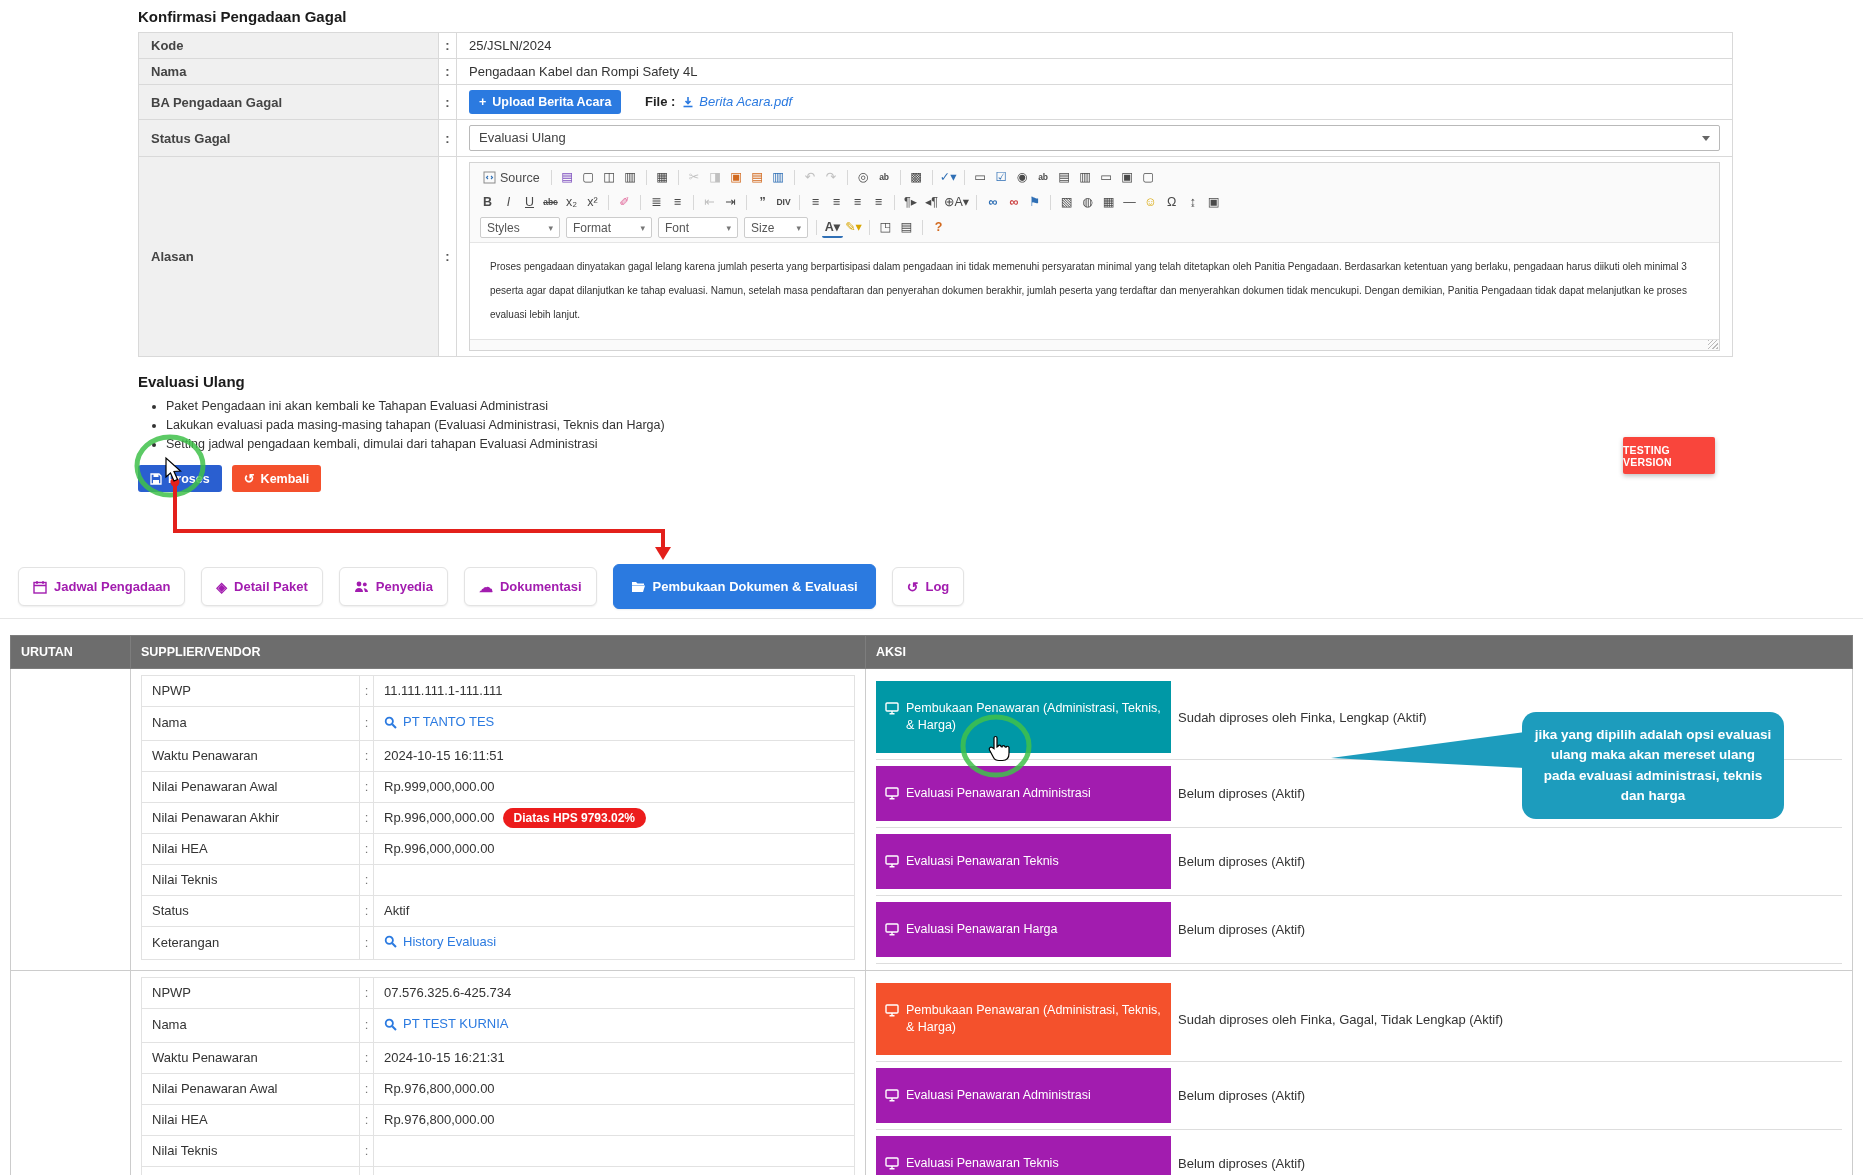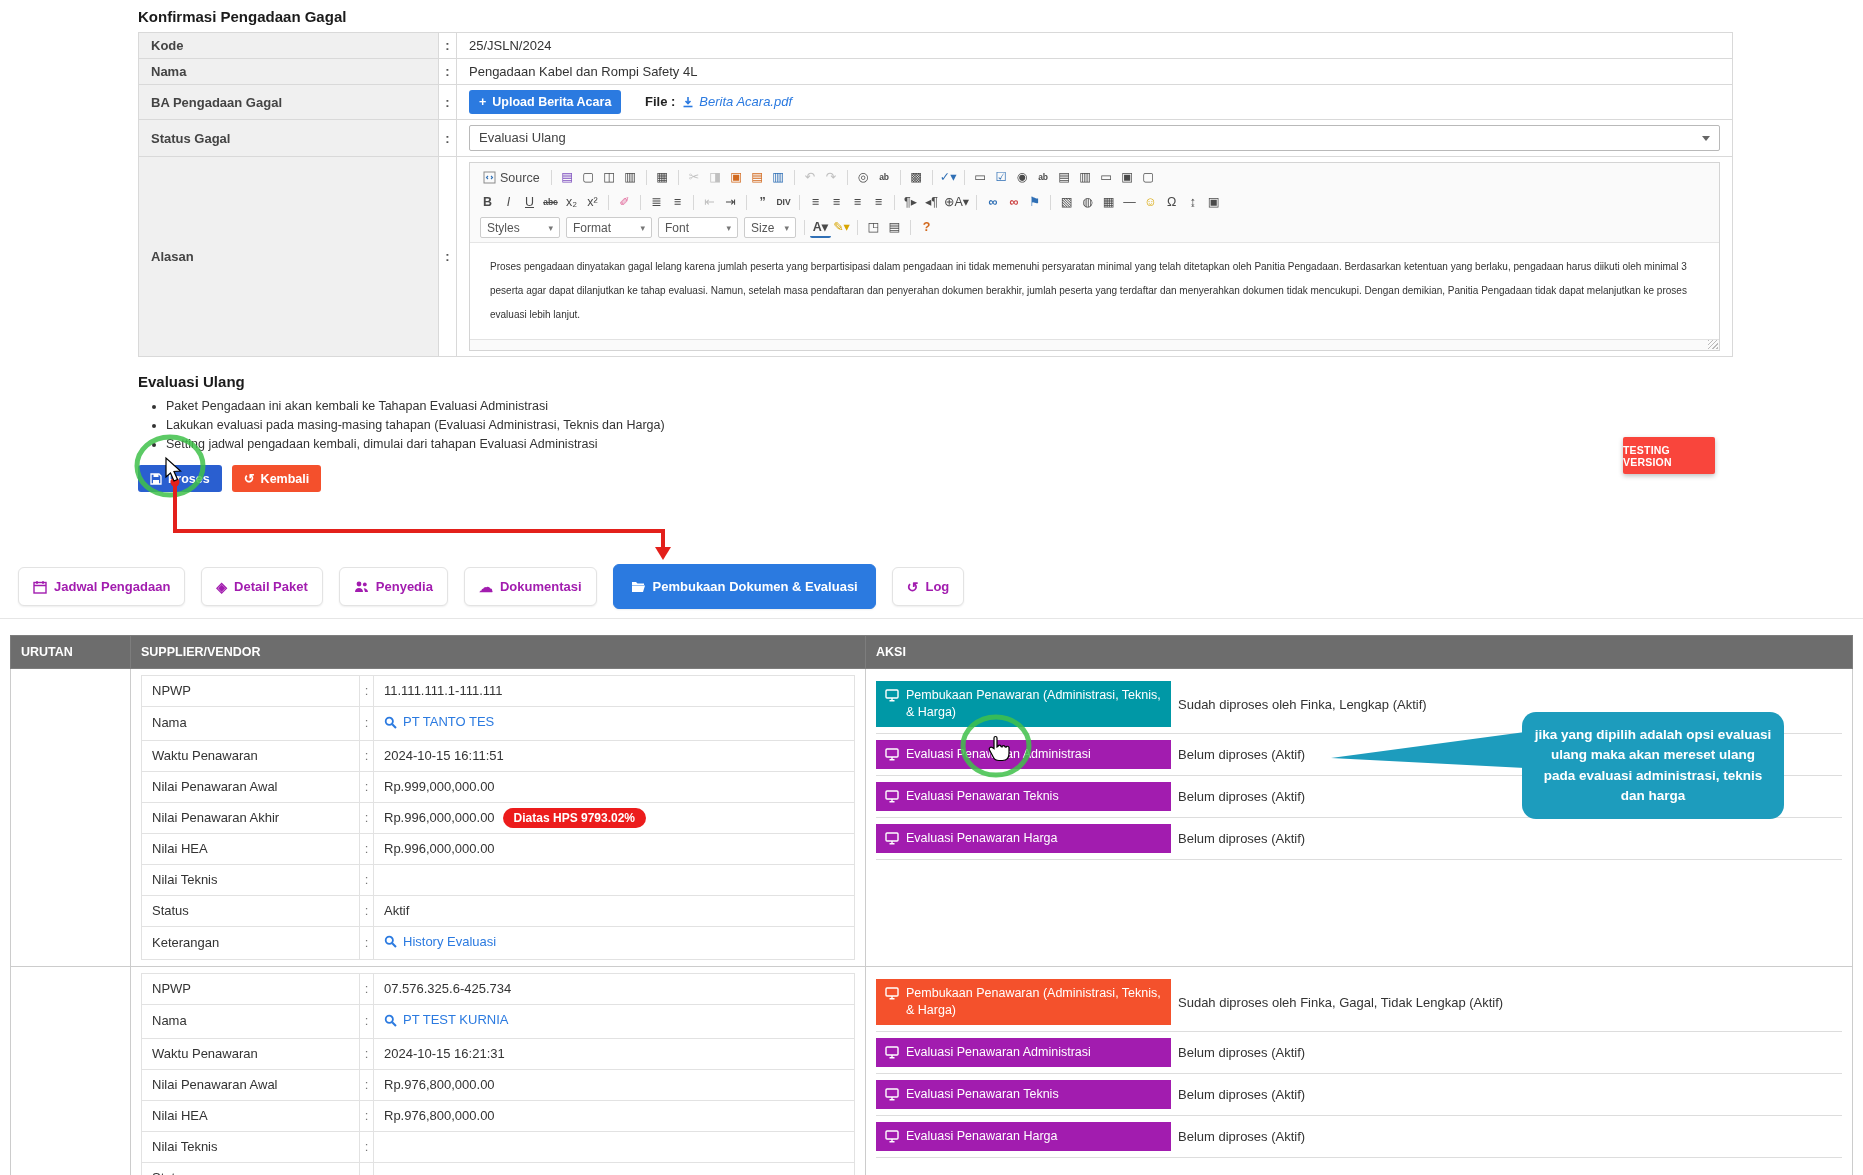--- a/index.html
+++ b/index.html
@@ -85,21 +85,21 @@
   .fields { border-collapse:collapse; width:100%; font-size:13px; color:#333; }
   .fields td { border:1px solid #e2e2e2; padding:7px 10px; line-height:16px; background:#fff; }
   .f-label { width:218px; }
   .f-colon { width:14px; padding:7px 2px !important; color:#777; text-align:center; }
   .flink { color:#2b7ae0; display:inline-flex; align-items:center; gap:6px; }
   .hps { background:#ec1c1c; color:#fff; font-weight:bold; font-size:12px; padding:3px 11px;
     border-radius:11px; margin-left:8px; white-space:nowrap; }
   .actions { width:100%; border-collapse:collapse; }
   .actions td { border-bottom:1px solid #ddd; padding:6px 0; vertical-align:middle; }
   .a-btn-cell { width:302px; }
-  .action-btn { width:295px; color:#fff; font-size:12.5px; padding:6px 9px; display:flex;
+  .action-btn { width:295px; color:#fff; font-size:12.5px; padding:19px 9px; display:flex;
     gap:7px; align-items:flex-start; line-height:17px; border:none; text-align:left; }
   .action-btn .micon { flex:0 0 auto; margin-top:2px; }
   .teal { background:#0098a6; } .orange { background:#a21caf; } .red { background:#f4512c; }
   .a-status { padding-left:16px; font-size:13px; color:#333; }
 
   
   .callout { position:absolute; left:1522px; top:712px; width:262px; background:#1d9cbd;
     color:#fff; font-weight:bold; font-size:13.5px; line-height:1.5; text-align:center;
     padding:13px 12px; border-radius:14px; z-index:40; }
   .callout-tail { position:absolute; left:1331px; top:722px; z-index:39; }
@@ -326,21 +326,21 @@
                     <span class="caret">▾</span>
                   </span>
               <span class="dd" style="width:86px">
                     <span>Format</span>
                     <span class="caret">▾</span>
                   </span>
               <span class="dd" style="width:80px">
                     <span>Font</span>
                     <span class="caret">▾</span>
                   </span>
-              <span class="dd" style="width:52px">
+              <span class="dd" style="width:64px">
                     <span>Size</span>
                     <span class="caret">▾</span>
                   </span>
               <span class="tb-sep"></span>
               <span style="display:inline-flex;align-items:center">
 
                   <a class="tb-btn tc g-bold">A▾</a>
 
                   <a class="tb-btn c-yellow">✎▾</a>
 

